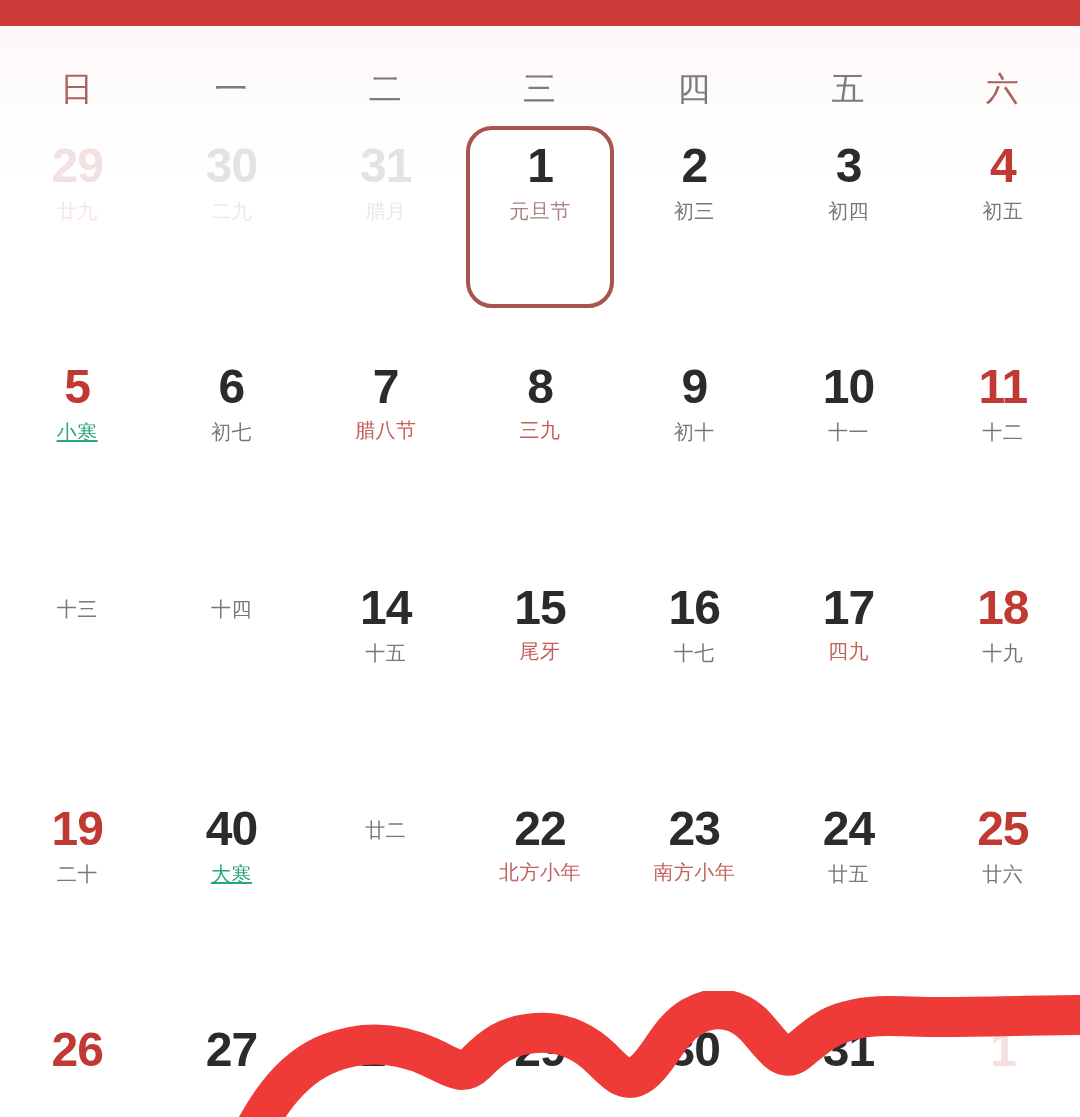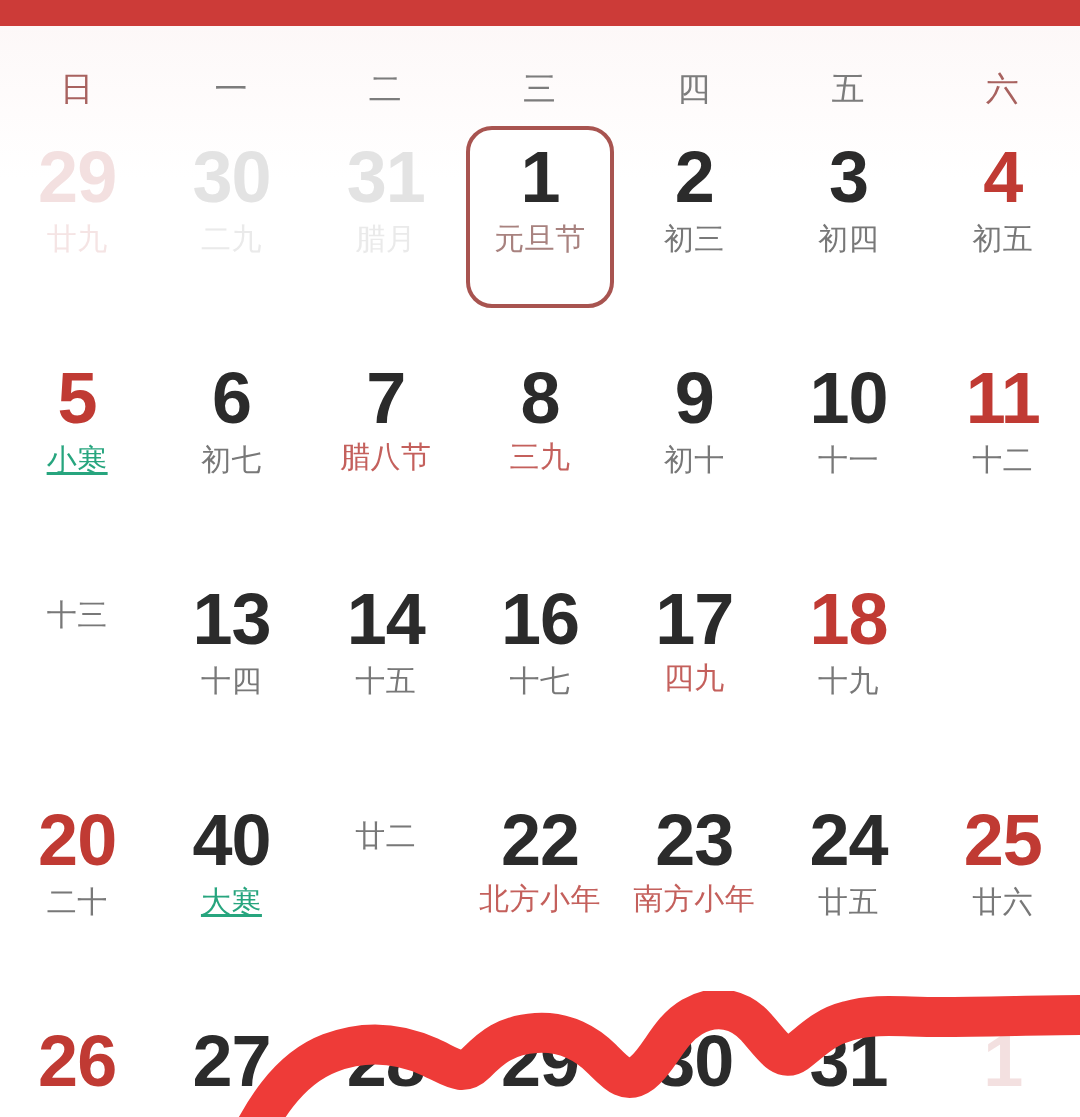--- a/index.html
+++ b/index.html
@@ -72,29 +72,29 @@
   .day-cell {
     position: relative;
     display: flex;
     flex-direction: column;
     align-items: center;
     justify-content: flex-start;
     padding-top: 26px;
     box-sizing: border-box;
   }
   .day-num {
-    font-size: 72px;
+    font-size: 48px;
     font-weight: 700;
     line-height: 0.92;
     letter-spacing: -1px;
     font-family: "Liberation Sans", "DejaVu Sans", sans-serif;
   }
   .day-sub {
     margin-top: 12px;
-    font-size: 30px;
+    font-size: 20px;
     font-weight: 400;
     line-height: 1.1;
     white-space: nowrap;
     letter-spacing: 0.5px;
   }
 
   
   .num-dark    { color: #2b2b2b; }
   .num-red     { color: #c03a33; }
   .num-fade    { color: #e3e3e3; }
@@ -212,43 +212,46 @@
         <div class="day-cell">
           <div class="day-num num-red">11</div>
           <div class="day-sub sub-grey">十二</div>
         </div>
       </div>
       <div class="week-row">
         <div class="day-cell">
           <div class="day-sub sub-grey">十三</div>
         </div>
         <div class="day-cell">
-          <div class="day-num num-dark">13</div>
           <div class="day-sub sub-grey">十四</div>
         </div>
         <div class="day-cell">
           <div class="day-num num-dark">14</div>
           <div class="day-sub sub-grey">十五</div>
         </div>
         <div class="day-cell">
+          <div class="day-num num-dark">15</div>
+          <div class="day-sub sub-red">尾牙</div>
+        </div>
+        <div class="day-cell">
           <div class="day-num num-dark">16</div>
           <div class="day-sub sub-grey">十七</div>
         </div>
         <div class="day-cell">
           <div class="day-num num-dark">17</div>
           <div class="day-sub sub-red">四九</div>
         </div>
         <div class="day-cell">
           <div class="day-num num-red">18</div>
           <div class="day-sub sub-grey">十九</div>
         </div>
       </div>
       <div class="week-row">
         <div class="day-cell">
-          <div class="day-num num-red">20</div>
+          <div class="day-num num-red">19</div>
           <div class="day-sub sub-grey">二十</div>
         </div>
         <div class="day-cell">
           <div class="day-num num-dark">40</div>
           <div class="day-sub sub-green">大寒</div>
         </div>
         <div class="day-cell">
           <div class="day-sub sub-grey">廿二</div>
         </div>
         <div class="day-cell">

